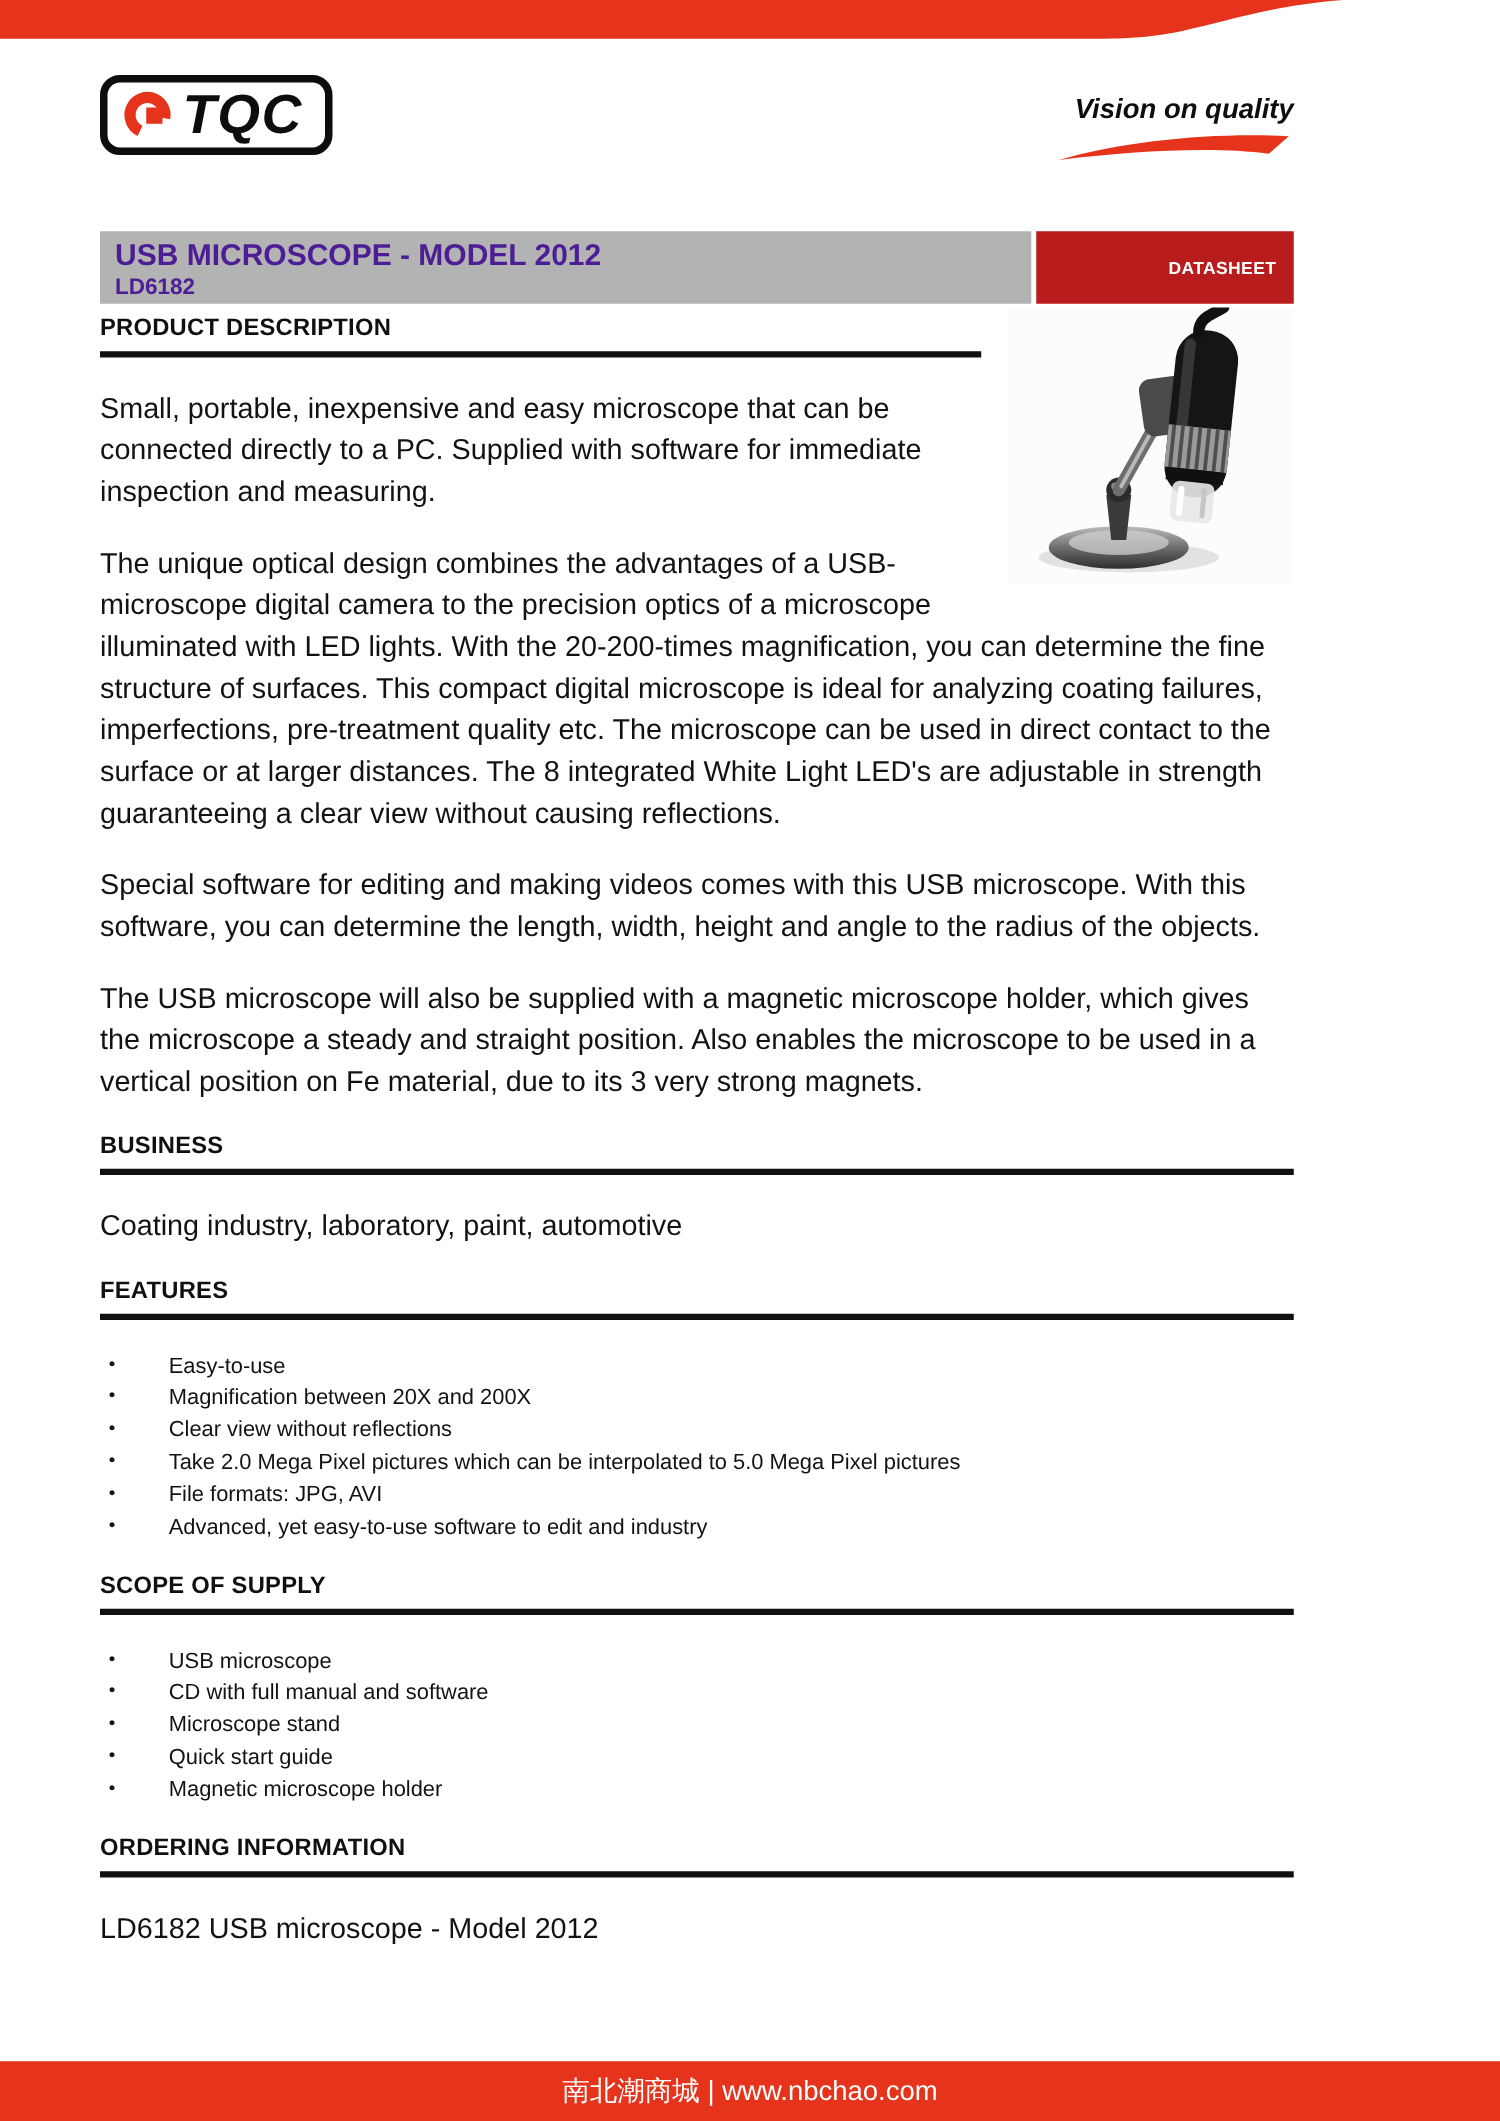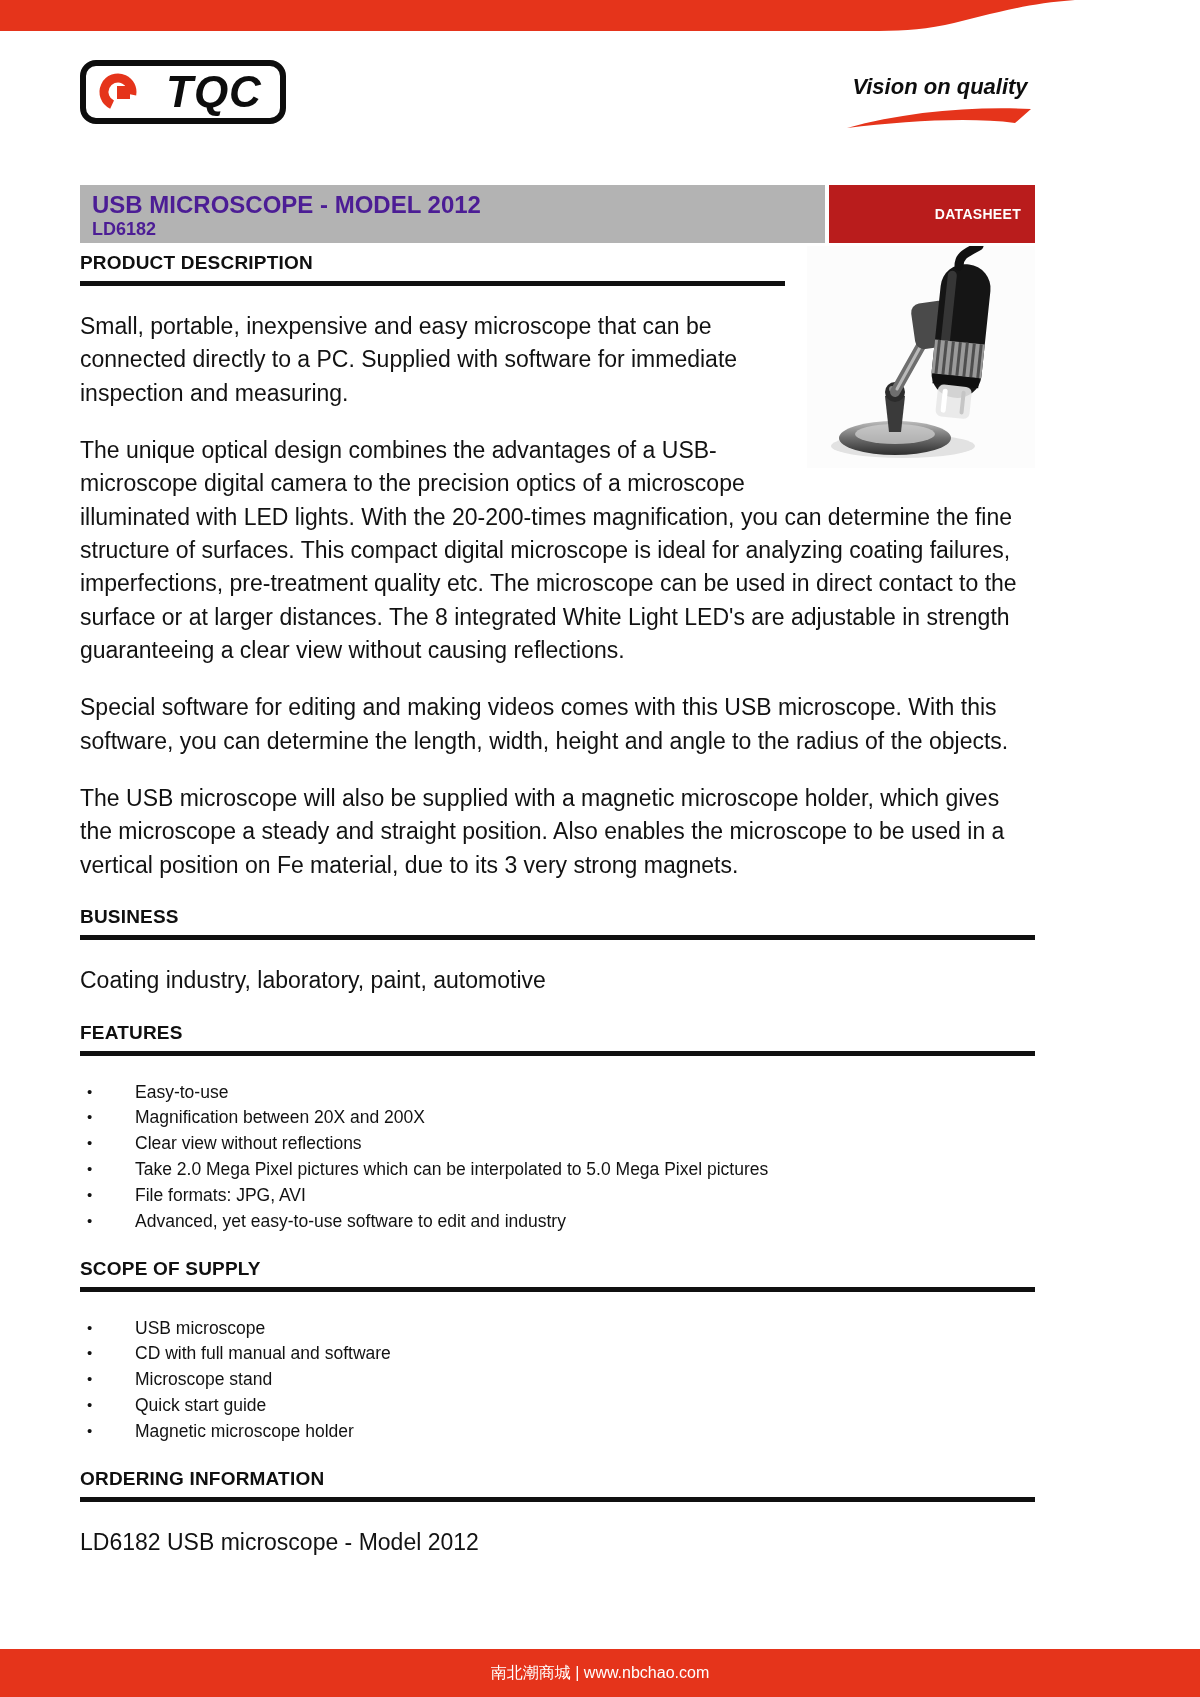--- a/index.html
+++ b/index.html
@@ -20,28 +20,28 @@
   .top-swoosh { position: absolute; top: 0; left: 0; width: 1200px; height: 34px; display: block; }
 
   
   .masthead {
     position: absolute; top: 60px; left: 80px; right: 165px;
     display: flex; justify-content: space-between; align-items: flex-start;
   }
   .logo {
     display: flex; align-items: center;
     border: 6px solid #0d0d0d; border-radius: 16px;
-    height: 64px; padding: 2px 18px 2px 10px; background: #ffffff; gap: 20px;
+    height: 64px; padding: 2px 18px 2px 10px; background: #ffffff;
   }
   .logo-icon { width: 44px; height: 44px; margin-right: 6px; }
   .logo-text {
     font-weight: bold; font-style: italic; font-size: 44px;
     letter-spacing: 1px; color: #0d0d0d; line-height: 1;
   }
-  .tagline-wrap { text-align: center; padding-top: 14px; }
+  .tagline-wrap { text-align: right; padding-top: 14px; }
   .tagline-text { font-style: italic; font-weight: bold; font-size: 22px; color: #0d0d0d; }
   .tagline-swoosh { display: block; width: 190px; height: 26px; margin-top: 4px; margin-left: auto; }
 
   
   .titlebar {
     position: absolute; top: 185px; left: 80px; right: 165px; height: 58px;
     display: flex;
   }
   .titlebar-main {
     flex: 1; background: #b3b3b3; color: #4c1d95;
@@ -81,21 +81,21 @@
     position: relative; padding-left: 55px;
     font-size: 17.5px; line-height: 1.42; margin: 1px 0; color: #121212;
   }
   ul.bullets .b { position: absolute; left: 7px; top: 1px; font-size: 15px; color: #121212; }
 
   
   .footer {
     position: absolute; left: 0; right: 0; bottom: 0; height: 48px;
     background: #e5341b; color: #ffffff;
     display: flex; align-items: center; justify-content: center;
-    font-size: 16px;
+    font-size: 22px;
   }
 </style>
 </head>
 <body>
 
 <div class="page">
 
   <svg class="top-swoosh" viewBox="0 0 1200 34" preserveAspectRatio="none" aria-hidden="true">
     <path d="M0,0 H1075 C1020,4 985,16 945,25 C918,30.5 898,31 868,31 L0,31 Z" fill="#e5341b"></path>
   </svg>

